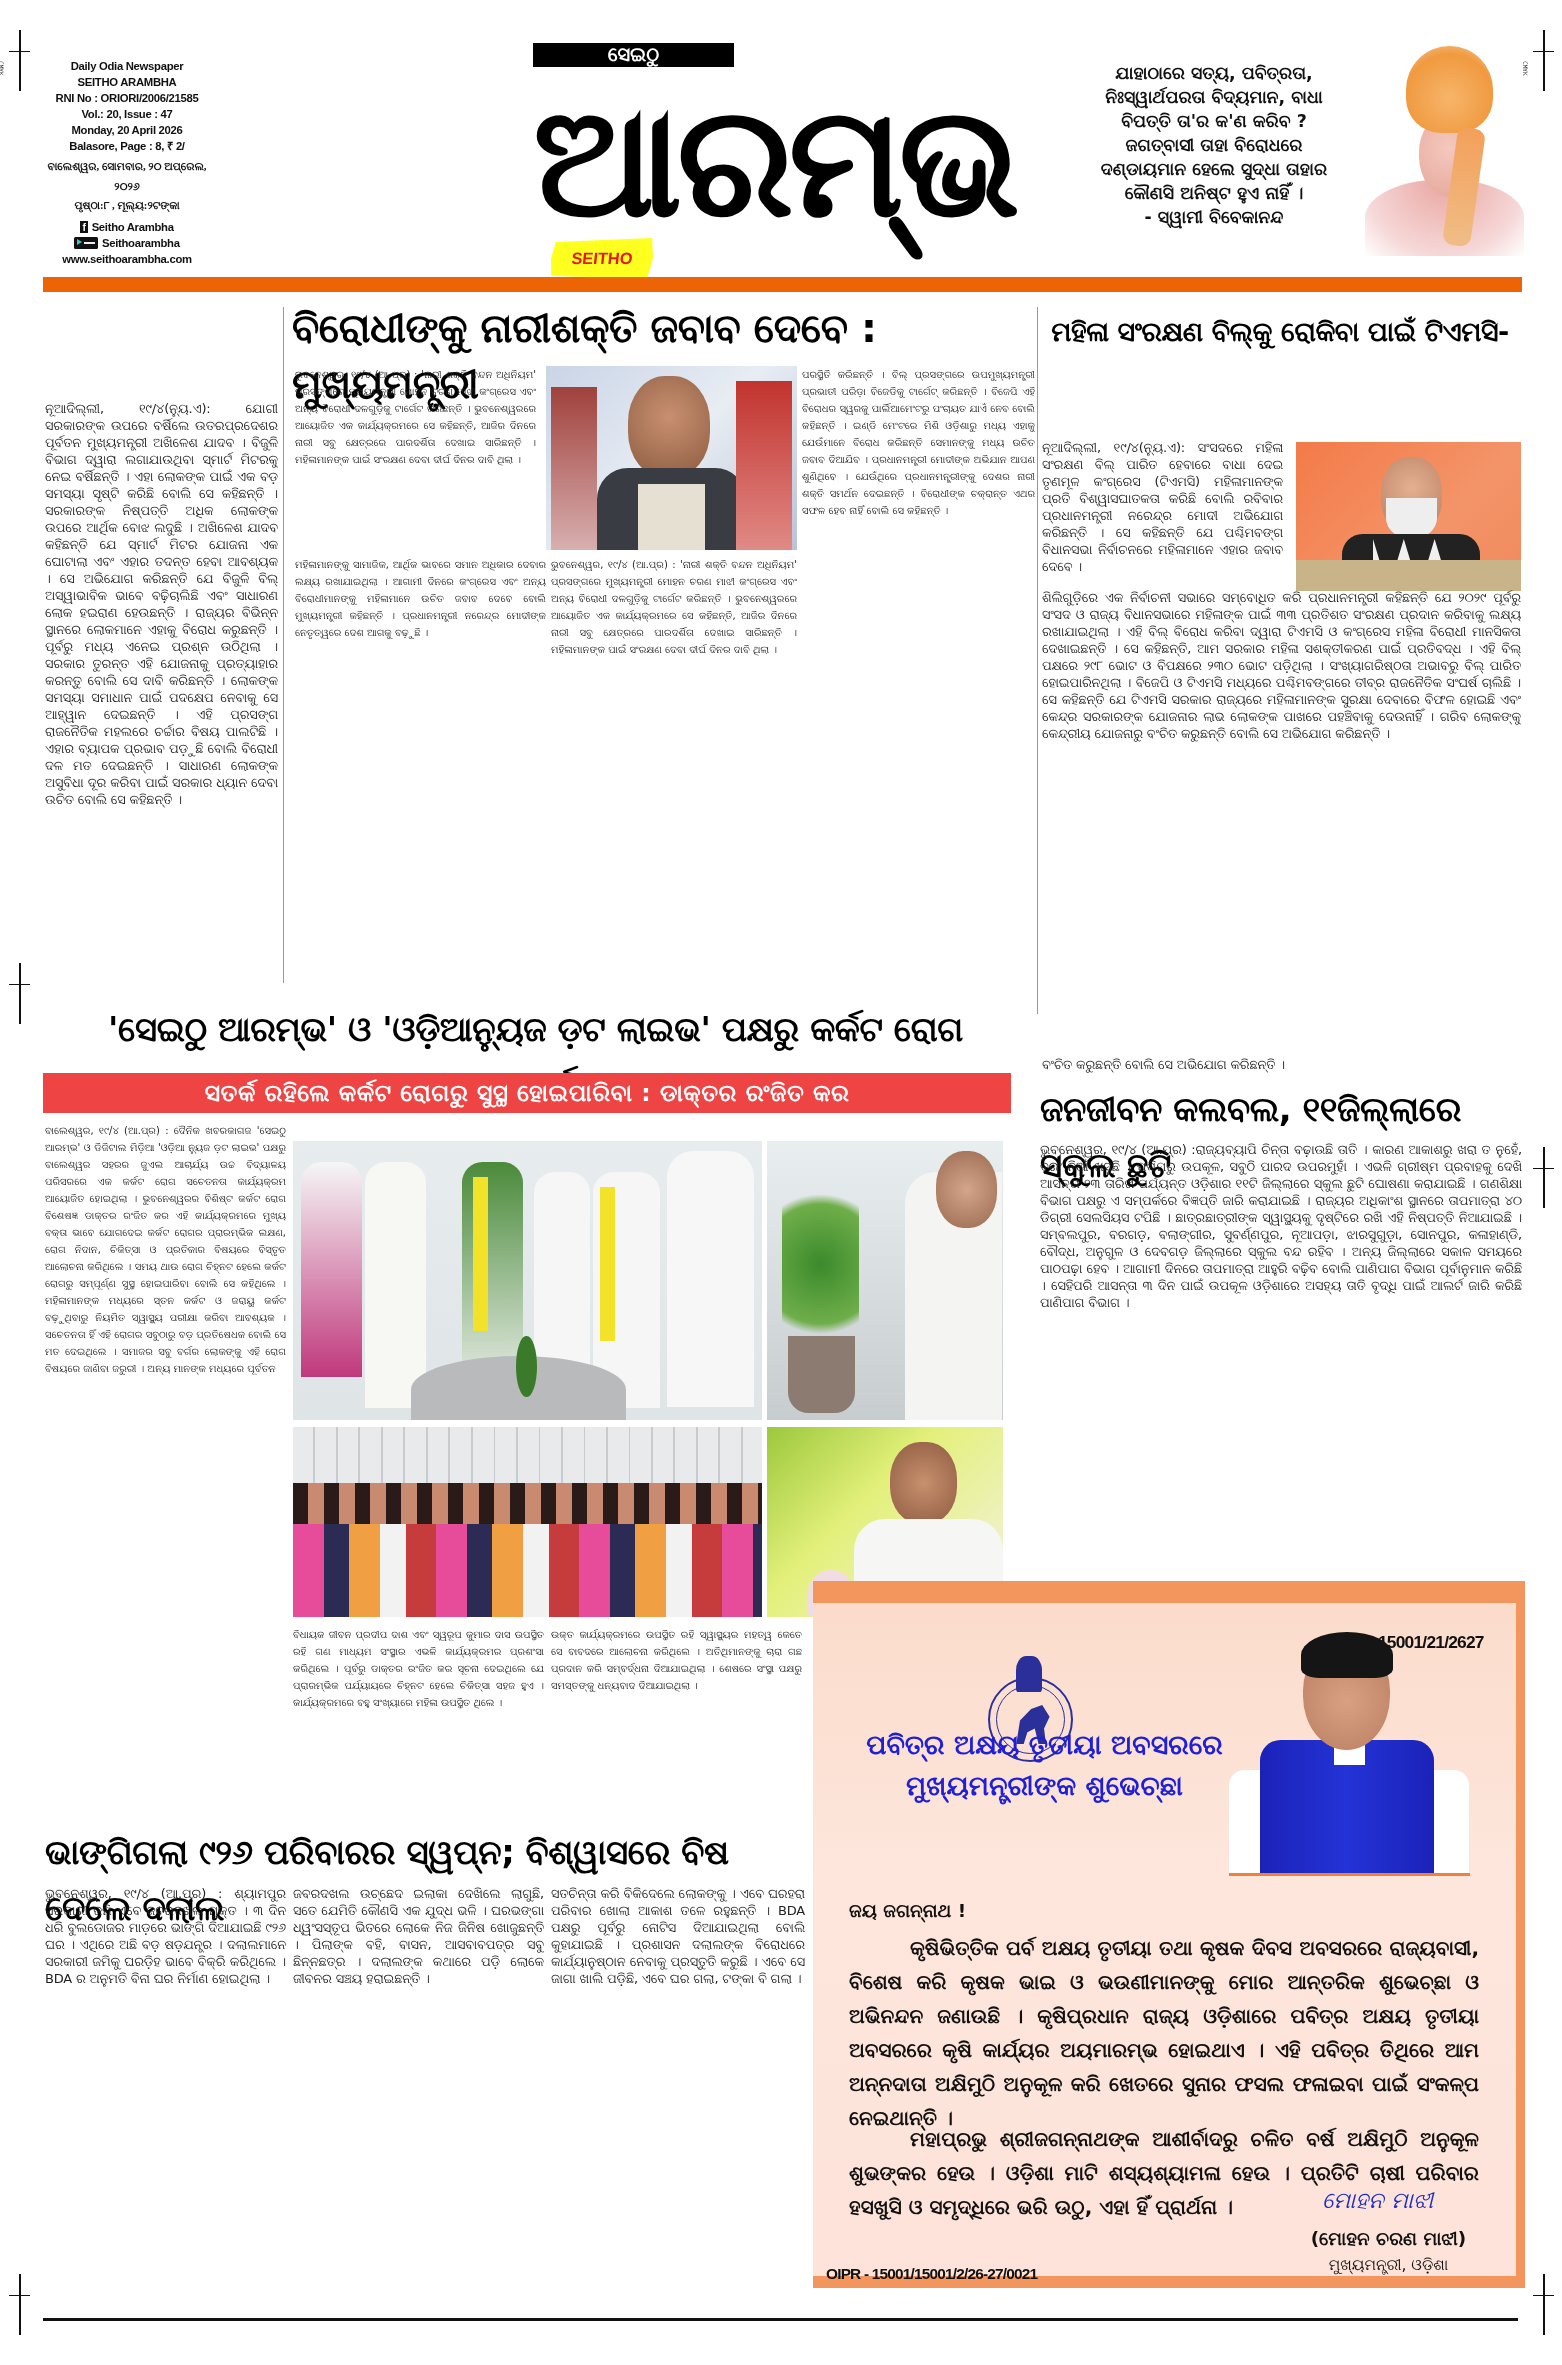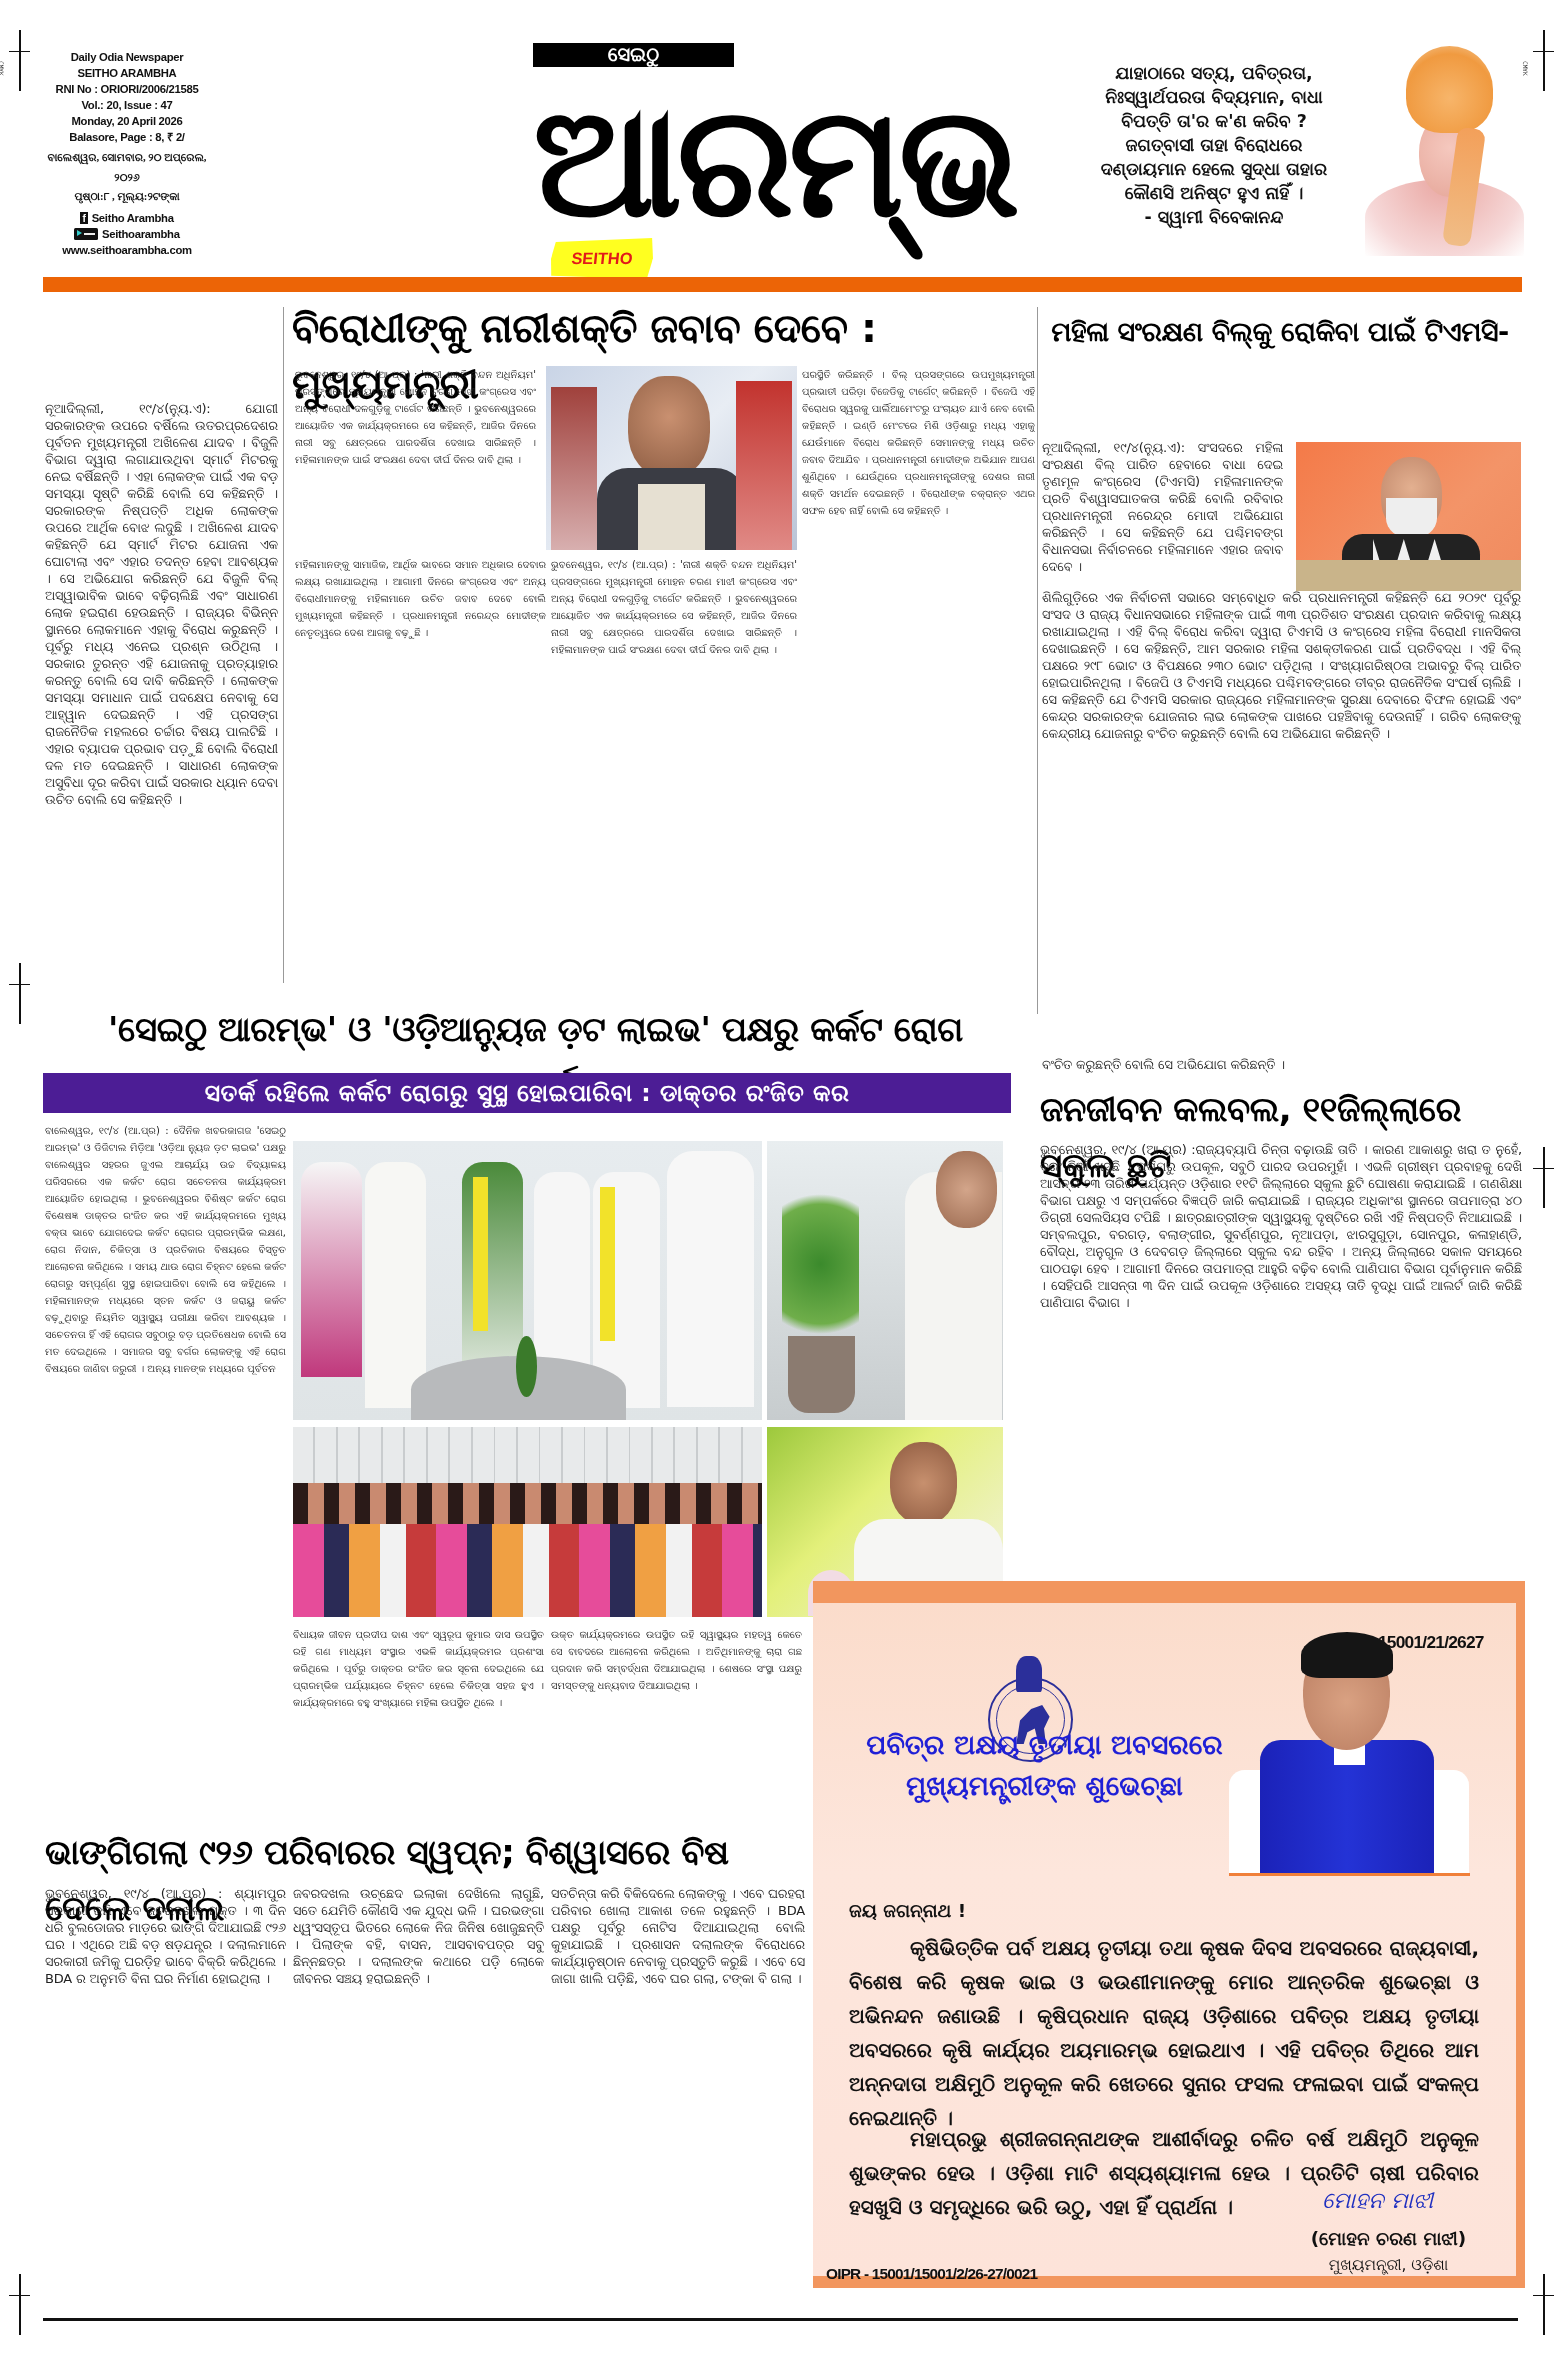--- a/index.html
+++ b/index.html
@@ -6,21 +6,21 @@
   html, body { width: 1562px; height: 2366px; background: #ffffff; overflow: hidden; }
   body { position: relative; font-family: "DejaVu Sans", sans-serif; color: #111; }
 
   
   .regmark { position: absolute; width: 20.5px; height: 67px; }
   .regmark .h { position: absolute; left: 0; top: 20.5px; width: 20.5px; height: 1.5px; background: #111; }
   .regmark .v { position: absolute; left: 10.2px; top: 0; width: 1.5px; height: 61px; background: #111; }
   .regmark .cmyk { position: absolute; left: -11.3px; top: 31px; font-family: "DejaVu Sans Mono", monospace; font-size: 6.1px; line-height: 7.2px; writing-mode: vertical-rl; color: #333; }
 
   
-  .mast-info { position: absolute; left: 41px; top: 49px; width: 172px; text-align: center; font-family: "Liberation Sans", sans-serif; font-weight: bold; font-size: 11.3px; line-height: 16px; letter-spacing: -0.3px; color: #111; }
+  .mast-info { position: absolute; left: 41px; top: 58px; width: 172px; text-align: center; font-family: "Liberation Sans", sans-serif; font-weight: bold; font-size: 11.3px; line-height: 16px; letter-spacing: -0.3px; color: #111; }
   .mast-info .odia { font-family: Liberation Serif, serif; font-weight: bold; font-size: 10.8px; line-height: 19.5px; letter-spacing: 0; }
   .social-row { display: flex; align-items: center; justify-content: center; gap: 4.1px; }
   .fb-icon { display: inline-block; width: 7.2px; height: 12.3px; background: #111; color: #fff; font-family: "Liberation Sans", sans-serif; font-weight: bold; font-size: 10.2px; line-height: 13.3px; text-align: center; }
   .gplay-icon { display: inline-block; width: 23.6px; height: 12.3px; background: #111; border-radius: 1.5px; position: relative; }
   .gplay-icon::before { content: ""; position: absolute; left: 2.6px; top: 2.6px; border-left: 5.1px solid #3cc; border-top: 3.6px solid transparent; border-bottom: 3.6px solid transparent; }
   .gplay-icon::after { content: ""; position: absolute; left: 9.7px; top: 5.1px; width: 11.3px; height: 2px; background: #eee; }
 
   
   .logo { position: absolute; left: 533px; top: 43px; width: 205px; height: 225px; }
   .logo-bar { position: absolute; left: 0; top: 0; width: 201px; height: 23.6px; background: #000; color: #fff; text-align: center; font-size: 19.5px; font-weight: bold; line-height: 23.6px; }
@@ -41,21 +41,21 @@
   .hl { position: absolute; font-weight: bold; color: #000; letter-spacing: -0.5px; }
   .body-text { position: absolute; font-size: 10px; line-height: 17px; text-align: justify; color: #222; overflow: hidden; }
   .body-text.condensed { font-size: 13px; line-height: 17px; letter-spacing: -0.2px; }
   .col-rule { position: absolute; width: 1px; background: #999; }
 
   
   .photo { position: absolute; overflow: hidden; }
   .ph-fill { position: absolute; }
 
   
-  .blue-banner { position: absolute; left: 43px; top: 1073px; width: 968px; height: 40px; background: #4c1d95; color: #fff; font-size: 23.6px; font-weight: bold; line-height: 40px; text-align: center; letter-spacing: 0.5px; }
+  .blue-banner { position: absolute; left: 43px; top: 1073px; width: 968px; height: 40px; background: #ef4444; color: #fff; font-size: 23.6px; font-weight: bold; line-height: 40px; text-align: center; letter-spacing: 0.5px; }
 
   
   .ad-outer { position: absolute; left: 813px; top: 1581px; width: 712px; height: 707px; background: #f2965e; }
   .ad-inner { position: absolute; left: 813px; top: 1603px; width: 703px; height: 673px; background: linear-gradient(#fbdccb, #fde6dc 40%, #fde3d9); }
   .ad-code { position: absolute; left: 1378px; top: 1612px; font-family: "Liberation Sans", sans-serif; font-weight: bold; font-size: 17.4px; letter-spacing: -0.8px; margin-top: 20px; }
   .emblem { position: absolute; left: 988px; top: 1656px; width: 87px; height: 108px; }
   .emblem .ring { position: absolute; left: 0; top: 20.5px; width: 85px; height: 85px; border: 2px solid #2b2f9a; border-radius: 50%; }
   .emblem .ring2 { position: absolute; left: 8.2px; top: 29px; width: 69px; height: 69px; border: 1.5px solid #2b2f9a; border-radius: 50%; }
   .emblem .lion { position: absolute; left: 28px; top: 0; width: 25.6px; height: 36px; background: #2b2f9a; border-radius: 40% 40% 10% 10%; }
   .emblem .horse { position: absolute; left: 24.6px; top: 49px; width: 37px; height: 39px; background: #2b2f9a; clip-path: polygon(10% 100%, 20% 40%, 50% 10%, 80% 0, 100% 30%, 85% 60%, 90% 100%, 70% 100%, 60% 60%, 40% 70%, 30% 100%); }

